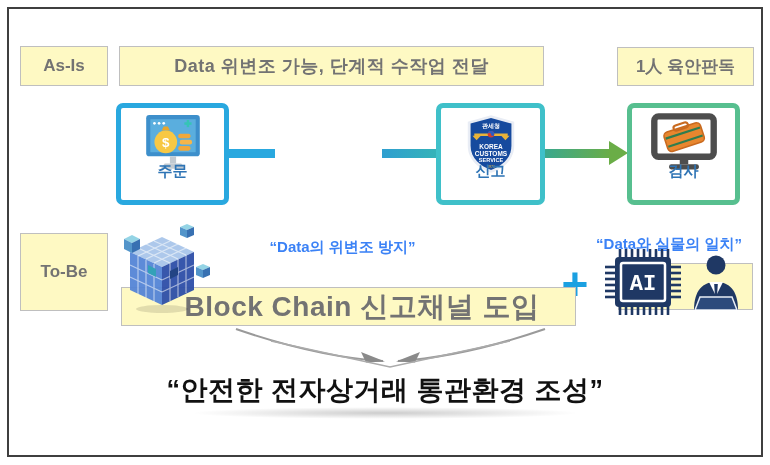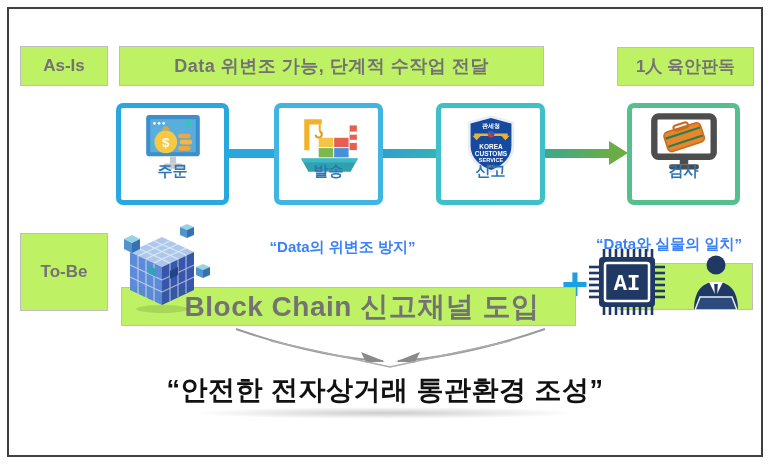--- a/index.html
+++ b/index.html
@@ -1,20 +1,20 @@
 <!DOCTYPE html>
 <html><head>
 <meta charset="utf-8">
 <style>
   html,body{margin:0;padding:0;background:#fff;}
   body{font-family:"Liberation Sans","DejaVu Sans",sans-serif;}
   .frame{position:relative;width:770px;height:465px;background:#fff;overflow:hidden;}
   .outer-border{position:absolute;left:7px;top:7px;width:752px;height:446px;border:2px solid #3f3f3f;}
 
-  .gbox{position:absolute;border:1px solid #bfbfbf;background:#bef264;display:flex;align-items:center;justify-content:center;color:#737373;font-weight:bold;}
+  .gbox{position:absolute;border:1px solid #bfbfbf;background:#fef9c3;display:flex;align-items:center;justify-content:center;color:#737373;font-weight:bold;}
   .as-is-box{left:20px;top:46px;width:86px;height:38px;font-size:17px;}
   .desc-box{left:119px;top:46px;width:423px;height:38px;font-size:18px;letter-spacing:.5px;}
   .manual-box{left:617px;top:47px;width:135px;height:37px;font-size:17px;}
   .env-box{left:20px;top:100px;width:86px;height:113px;font-size:18px;line-height:25px;flex-direction:column;}
   .tobe-box{left:20px;top:233px;width:86px;height:76px;font-size:17px;}
 
   .step{position:absolute;top:103px;height:102px;border:5px solid #29a8df;border-radius:7px;background:#fff;box-sizing:border-box;display:flex;flex-direction:column;align-items:center;justify-content:flex-end;z-index:2;}
   .step .icon-wrap{position:absolute;top:5px;left:0;right:0;display:flex;justify-content:center;}
   .step .step-label{position:relative;font-size:15px;font-weight:bold;color:#2e74b5;margin-bottom:19px;}
   .step-0{left:116px;width:113px;}
@@ -28,21 +28,21 @@
   .conn-3{left:544px;width:66px;background:linear-gradient(90deg,#3aa88e,#6aad47);}
   .arrow-head{position:absolute;left:609px;top:141px;width:0;height:0;border-top:12px solid transparent;border-bottom:12px solid transparent;border-left:19px solid #6aad47;z-index:1;}
 
   .bc-box{left:121px;top:287px;width:426px;height:37px;font-size:28px;letter-spacing:.5px;z-index:1;padding-left:27px;}
   .cube-icon{position:absolute;left:114px;top:223px;z-index:3;}
   .quote{position:absolute;font-size:15px;font-weight:bold;color:#3b82f6;text-align:center;white-space:nowrap;}
   .quote-left{left:235px;top:238px;width:215px;}
   .quote-right{left:584px;top:235px;width:170px;}
   .plus-sign{position:absolute;left:553px;top:258px;width:44px;text-align:center;font-size:46px;line-height:52px;font-weight:bold;color:#1ba0e1;}
   .ai-back-box{left:618px;top:263px;width:133px;height:45px;z-index:1;}
-  .chip-icon{position:absolute;left:589px;top:249px;z-index:2;}
+  .chip-icon{position:absolute;left:605px;top:249px;z-index:2;}
   .person-icon{position:absolute;left:683px;top:254px;z-index:2;}
 
   .swoosh{position:absolute;left:233px;top:326px;}
   .slogan{position:absolute;left:0;top:372px;width:770px;text-align:center;font-size:27px;font-weight:bold;color:#111;letter-spacing:.5px;z-index:2;}
   .slogan-shadow{position:absolute;left:190px;top:407px;width:390px;height:12px;background:radial-gradient(ellipse at center,rgba(0,0,0,.20) 0%,rgba(0,0,0,0) 70%);z-index:1;}
 </style>
 </head>
 <body>
 
 <div class="frame">
@@ -80,39 +80,20 @@
         <rect x="37" y="20" width="12" height="4.5" rx="2" fill="#f0a83c"></rect>
         <rect x="38.5" y="26" width="12" height="4.5" rx="2" fill="#f5b54a"></rect>
         <rect x="37" y="32" width="12" height="4.5" rx="2" fill="#f0a83c"></rect>
         <rect x="29" y="42" width="6" height="7" fill="#c2cad1"></rect>
         <polygon points="20,54 44,54 40,49 24,49" fill="#c2cad1"></polygon>
       </svg>
     </div>
     <div class="step-label">주문</div>
   </div>
 
-  <div class="step step-1" style="border-color: rgb(65, 180, 224);">
-    <div class="icon-wrap">
-      <svg width="66" height="64" viewBox="0 0 64 62">
-        <path d="M8,6 h17 v5 h-12 v25 h-5 z" fill="#f3b229"></path>
-        <line x1="23" y1="11" x2="23" y2="18" stroke="#f3b229" stroke-width="2"></line>
-        <path d="M23,18 a3,3 0 1 1 -4,3" fill="none" stroke="#e09a1a" stroke-width="2"></path>
-        <rect x="52" y="12" width="7" height="24" fill="#e5604f"></rect>
-        <rect x="52" y="18" width="7" height="3" fill="#fff"></rect>
-        <rect x="52" y="26" width="7" height="3" fill="#fff"></rect>
-        <rect x="22" y="24" width="14" height="9" fill="#f6c445"></rect>
-        <rect x="37" y="24" width="14" height="9" fill="#e5604f"></rect>
-        <rect x="22" y="34" width="14" height="9" fill="#7cb84e"></rect>
-        <rect x="37" y="34" width="14" height="9" fill="#4a90d9"></rect>
-        <polygon points="5,44 60,44 53,57 12,57" fill="#2fa0ad"></polygon>
-        <polygon points="5,44 60,44 58,48 7,48" fill="#3cb8c6"></polygon>
-      </svg>
-    </div>
-    <div class="step-label">발송</div>
-  </div>
 
   <div class="step step-2" style="border-color: rgb(63, 192, 201);">
     <div class="icon-wrap">
       <svg width="52" height="62" viewBox="0 0 56 64">
         <path d="M28,1 L53,8 V34 C53,50 40,59 28,63 C16,59 3,50 3,34 V8 Z" fill="#e9edf5"></path>
         <path d="M28,4 L50,10 V34 C50,48 39,56 28,60 C17,56 6,48 6,34 V10 Z" fill="#164a9e"></path>
         <text x="28" y="15" text-anchor="middle" font-size="6.5" font-weight="bold" fill="#fff">관세청</text>
         <line x1="10" y1="22" x2="46" y2="22" stroke="#e8b33a" stroke-width="2.5"></line>
         <polygon points="8,23 17,23 12.5,28" fill="#e8b33a"></polygon>
         <polygon points="39,23 48,23 43.5,28" fill="#e8b33a"></polygon>

